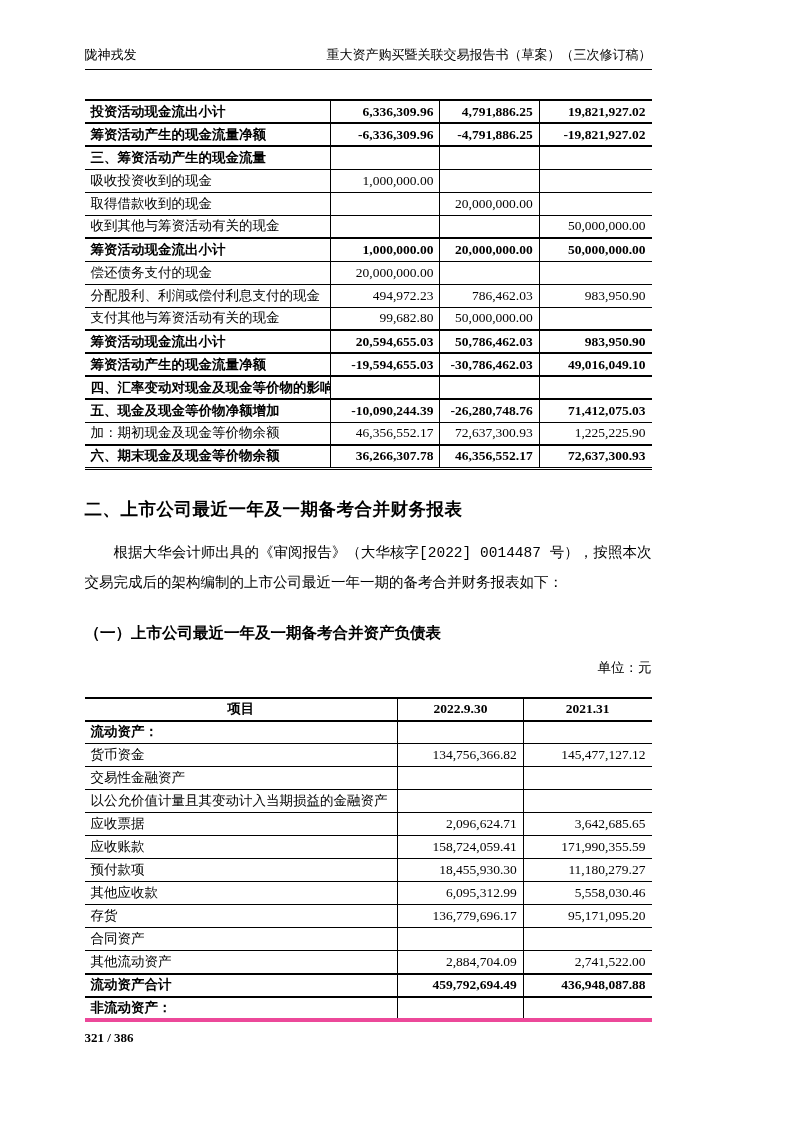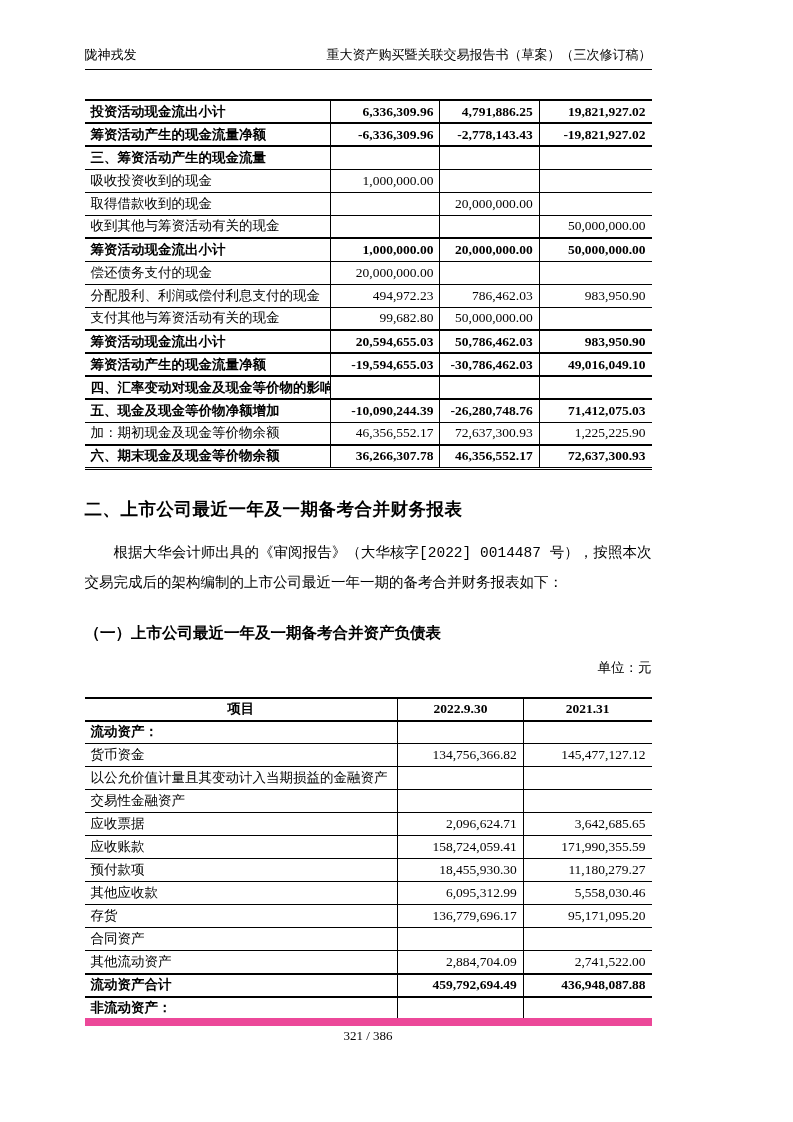--- a/index.html
+++ b/index.html
@@ -30,21 +30,21 @@
     border-bottom: 1px solid #000;
   }
   
   table {
     width: 100%;
     border-collapse: collapse;
     table-layout: fixed;
     font-size: 13.5px;
   }
   #cashflow-table { margin-top: 29px; border-bottom: 3px double #000; }
-  #balance-table  { margin-top: 20px;  border-bottom: 8px solid #ec4899; }
+  #balance-table  { margin-top: 20px;  border-bottom: 4px solid #ec4899; }
   td, th {
     height: 23px;
     padding: 1px 6px;
     vertical-align: middle;
     overflow: hidden;
     white-space: nowrap;
   }
   td + td, th + th { border-left: 1px solid #000; }
   tr td, tr th { border-top: 1px solid #000; }
   tr.thick td, tr.thick th { border-top: 2px solid #000; }
@@ -72,24 +72,24 @@
     font-size: 15.5px;
     font-weight: bold;
   }
   .unit-line {
     margin-top: 15px;
     margin-bottom: 3px;
     text-align: right;
     font-size: 13.5px;
   }
   .page-number {
-    margin-top: 2px;
-    text-align: center;
+    margin-top: 8px;
+    text-align: left;
     font-size: 13px;
-    font-weight: normal;
+    font-weight: bold;
   }
 </style>
 </head>
 <body>
 
 <div class="page">
   <div class="content">
 
     <div class="doc-header">
       <span>陇神戎发</span>
@@ -106,21 +106,21 @@
       <tbody id="cashflow-body">
           <tr class="bold thick">
             <td class="label-cell">投资活动现金流出小计</td>
             <td class="num-cell">6,336,309.96</td>
             <td class="num-cell">4,791,886.25</td>
             <td class="num-cell">19,821,927.02</td>
           </tr>
           <tr class="bold thick">
             <td class="label-cell">筹资活动产生的现金流量净额</td>
             <td class="num-cell">-6,336,309.96</td>
-            <td class="num-cell">-2,778,143.43</td>
+            <td class="num-cell">-4,791,886.25</td>
             <td class="num-cell">-19,821,927.02</td>
           </tr>
           <tr class="bold thick">
             <td class="label-cell">三、筹资活动产生的现金流量</td>
             <td class="num-cell"></td>
             <td class="num-cell"></td>
             <td class="num-cell"></td>
           </tr>
           <tr class="">
             <td class="label-cell">吸收投资收到的现金</td>
@@ -229,26 +229,26 @@
             <td class="label-cell">流动资产：</td>
             <td class="num-cell"></td>
             <td class="num-cell"></td>
           </tr>
           <tr class="">
             <td class="label-cell">货币资金</td>
             <td class="num-cell">134,756,366.82</td>
             <td class="num-cell">145,477,127.12</td>
           </tr>
           <tr class="">
+            <td class="label-cell">交易性金融资产</td>
+            <td class="num-cell"></td>
+            <td class="num-cell"></td>
+          </tr>
+          <tr class="">
             <td class="label-cell">以公允价值计量且其变动计入当期损益的金融资产</td>
-            <td class="num-cell"></td>
-            <td class="num-cell"></td>
-          </tr>
-          <tr class="">
-            <td class="label-cell">交易性金融资产</td>
             <td class="num-cell"></td>
             <td class="num-cell"></td>
           </tr>
           <tr class="">
             <td class="label-cell">应收票据</td>
             <td class="num-cell">2,096,624.71</td>
             <td class="num-cell">3,642,685.65</td>
           </tr>
           <tr class="">
             <td class="label-cell">应收账款</td>

